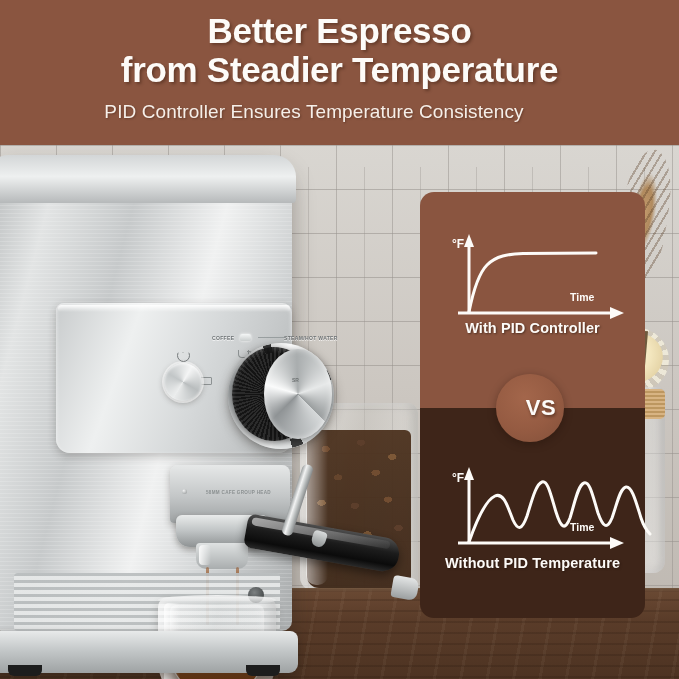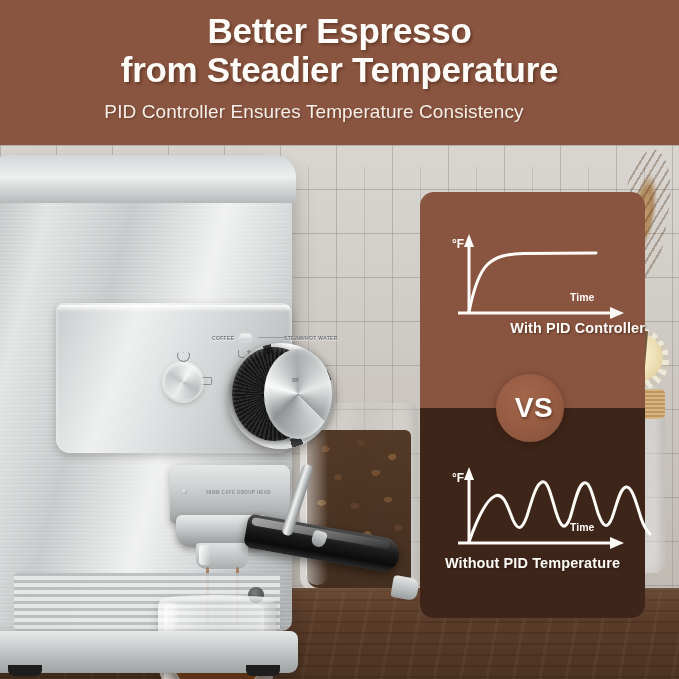--- a/index.html
+++ b/index.html
@@ -402,23 +402,23 @@
 
   
   #vs{
     position:absolute;left:496px;top:374px;width:68px;height:68px;
     border-radius:50%;
     background:radial-gradient(circle at 42% 35%, #a3664b 0%, #955b42 55%, #82503a 100%);
     z-index:50;
     box-shadow:0 2px 8px rgba(25,12,6,.35);
   }
   #vs-label{
-    position:absolute;left:4px;top:0;width:68px;height:68px;
+    position:absolute;left:11px;top:0;width:68px;height:68px;
     display:flex;align-items:center;justify-content:center;
-    color:#fdfbf8;font-size:28px;font-weight:bold;letter-spacing:.5px;
+    color:#fdfbf8;font-size:22px;font-weight:bold;letter-spacing:.5px;
     text-shadow:1px 2px 3px rgba(30,15,8,.45);
   }
 </style>
 </head>
 <body>
 
 <div id="stage">
 
   <div id="scene">
 
@@ -511,21 +511,21 @@
 
     <line x1="469" y1="45" x2="469" y2="114" stroke="#fdfbf8" stroke-width="3"></line>
     <polygon points="469,34 464,47 474,47" fill="#fdfbf8"></polygon>
 
     <line x1="458" y1="113" x2="614" y2="113" stroke="#fdfbf8" stroke-width="3"></line>
     <polygon points="624,113 610,107 610,119" fill="#fdfbf8"></polygon>
     <text x="570" y="101" fill="#fdfbf8" font-family="Liberation Sans, sans-serif" font-size="10.5" font-weight="bold">Time</text>
 
     <path d="M469,112 C473,92 478,74 487,65 C496,56 508,54 523,53.5 L596,53" fill="none" stroke="#fdfbf8" stroke-width="3" stroke-linecap="round"></path>
   </svg>
-  <div class="panel-caption" id="cap-pid" style="left:420px;z-index:32;text-align:right;">With PID Controller</div>
+  <div class="panel-caption" id="cap-pid" style="left:420px;z-index:32;">With PID Controller</div>
 
   <svg class="chart-svg" id="svg-nopid" width="679" height="150" viewBox="0 0 679 150" style="z-index:31;">
     <text x="452" y="52" fill="#fdfbf8" font-family="Liberation Sans, sans-serif" font-size="12" font-weight="bold">°F</text>
     <line x1="469" y1="48" x2="469" y2="114" stroke="#fdfbf8" stroke-width="3"></line>
     <polygon points="469,37 464,50 474,50" fill="#fdfbf8"></polygon>
     <line x1="458" y1="113" x2="614" y2="113" stroke="#fdfbf8" stroke-width="3"></line>
     <polygon points="624,113 610,107 610,119" fill="#fdfbf8"></polygon>
     <text x="570" y="101" fill="#fdfbf8" font-family="Liberation Sans, sans-serif" font-size="10.5" font-weight="bold">Time</text>
 
     <path d="M469,112

